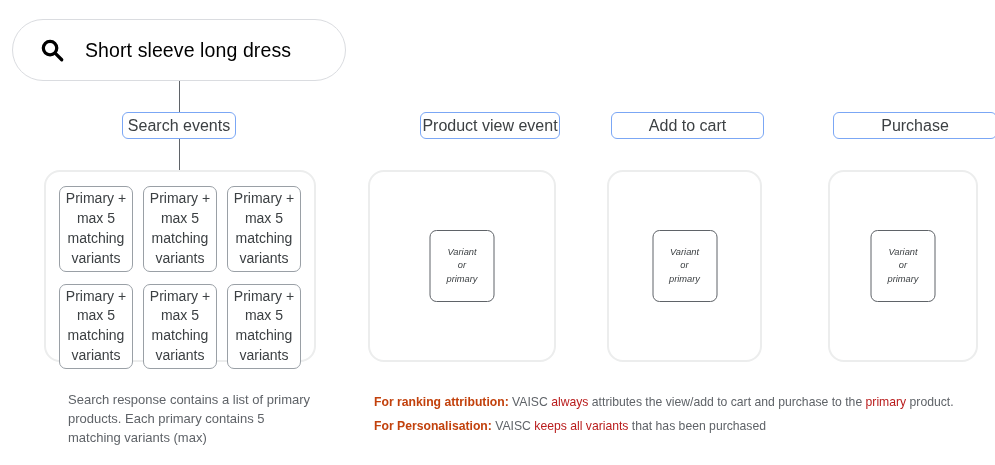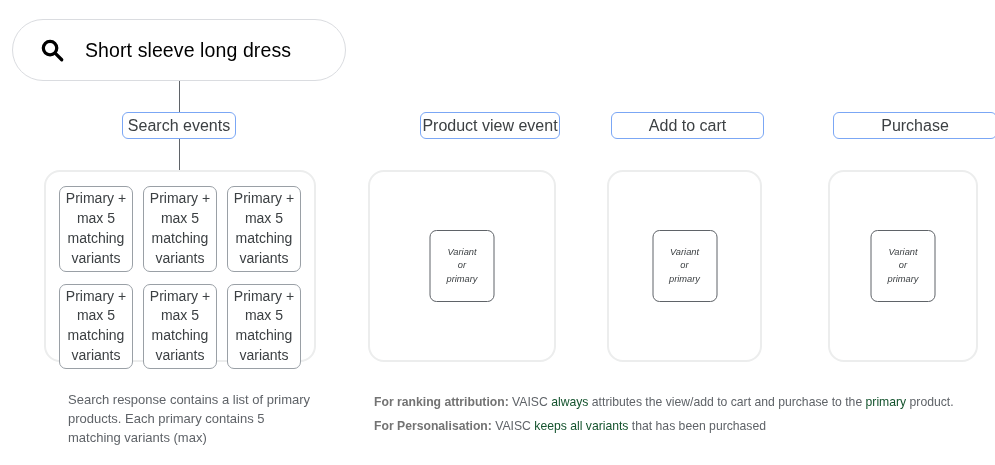--- a/index.html
+++ b/index.html
@@ -137,22 +137,22 @@
   .notes {
     position: absolute;
     left: 374px;
     top: 391px;
     width: 615px;
     font-size: 12.2px;
     line-height: 1.95;
     color: #5f6368;
   }
   .notes .row { white-space: nowrap; }
-  .notes b { color: #737373; font-weight: bold; }
-  .hl { color: #14532d; }
+  .notes b { color: #c2410c; font-weight: bold; }
+  .hl { color: #b91c1c; }
 </style>
 </head>
 <body>
 
 <div class="search-bar">
   <svg class="search-icon" viewBox="0 0 24 24">
     <circle cx="10.2" cy="10.2" r="6.2" fill="none" stroke="#000000" stroke-width="3"></circle>
     <line x1="14.9" y1="14.9" x2="21" y2="21" stroke="#000000" stroke-width="3" stroke-linecap="round"></line>
   </svg>
   <span class="search-text">Short sleeve long dress</span>

